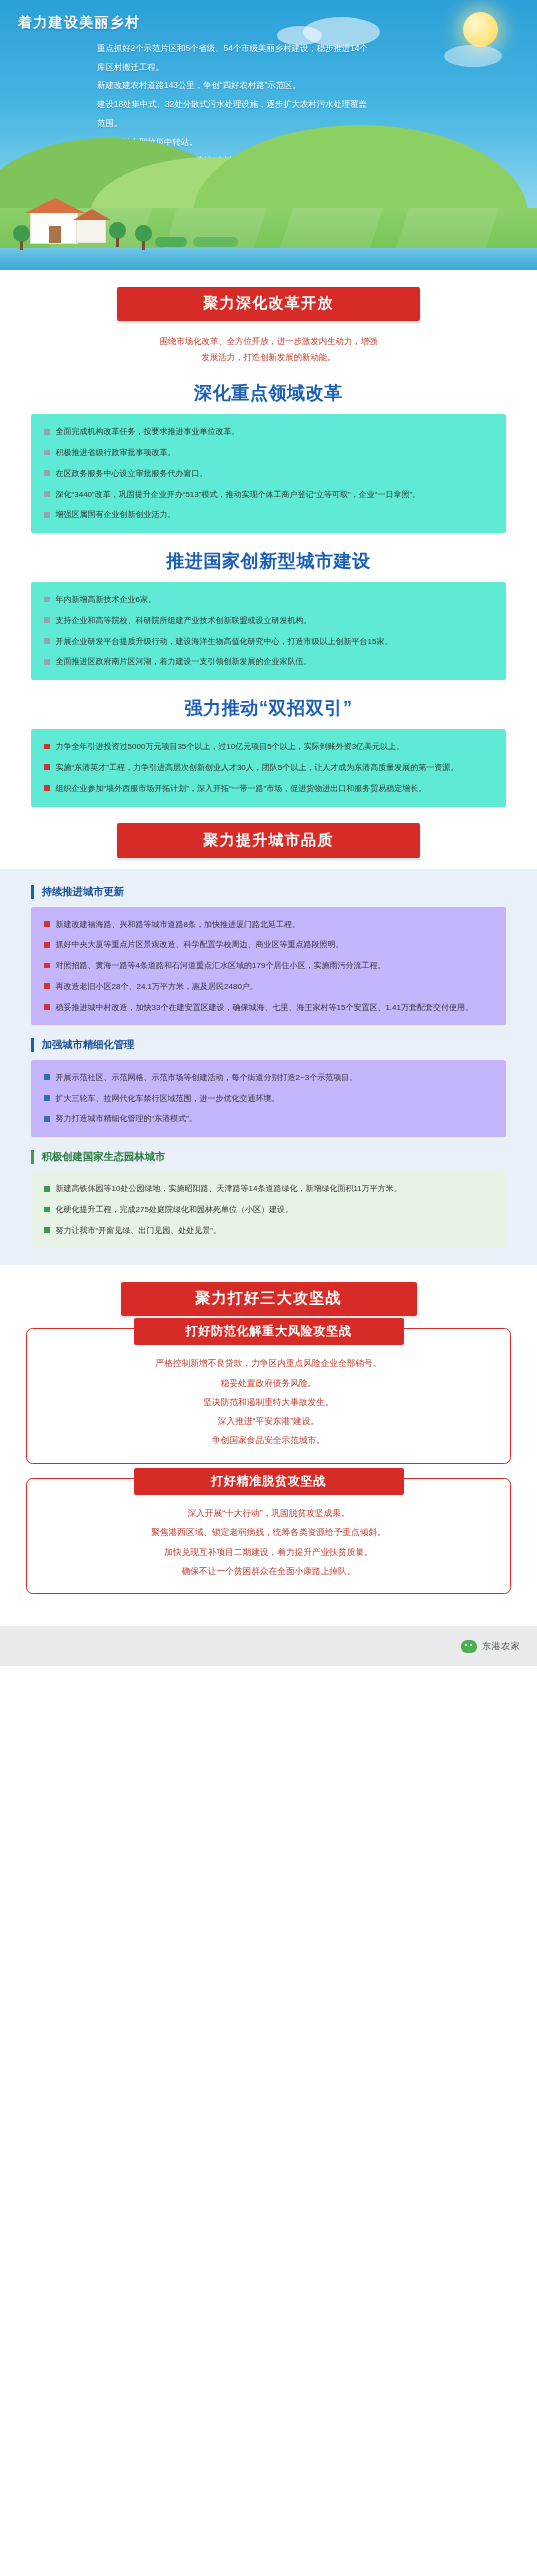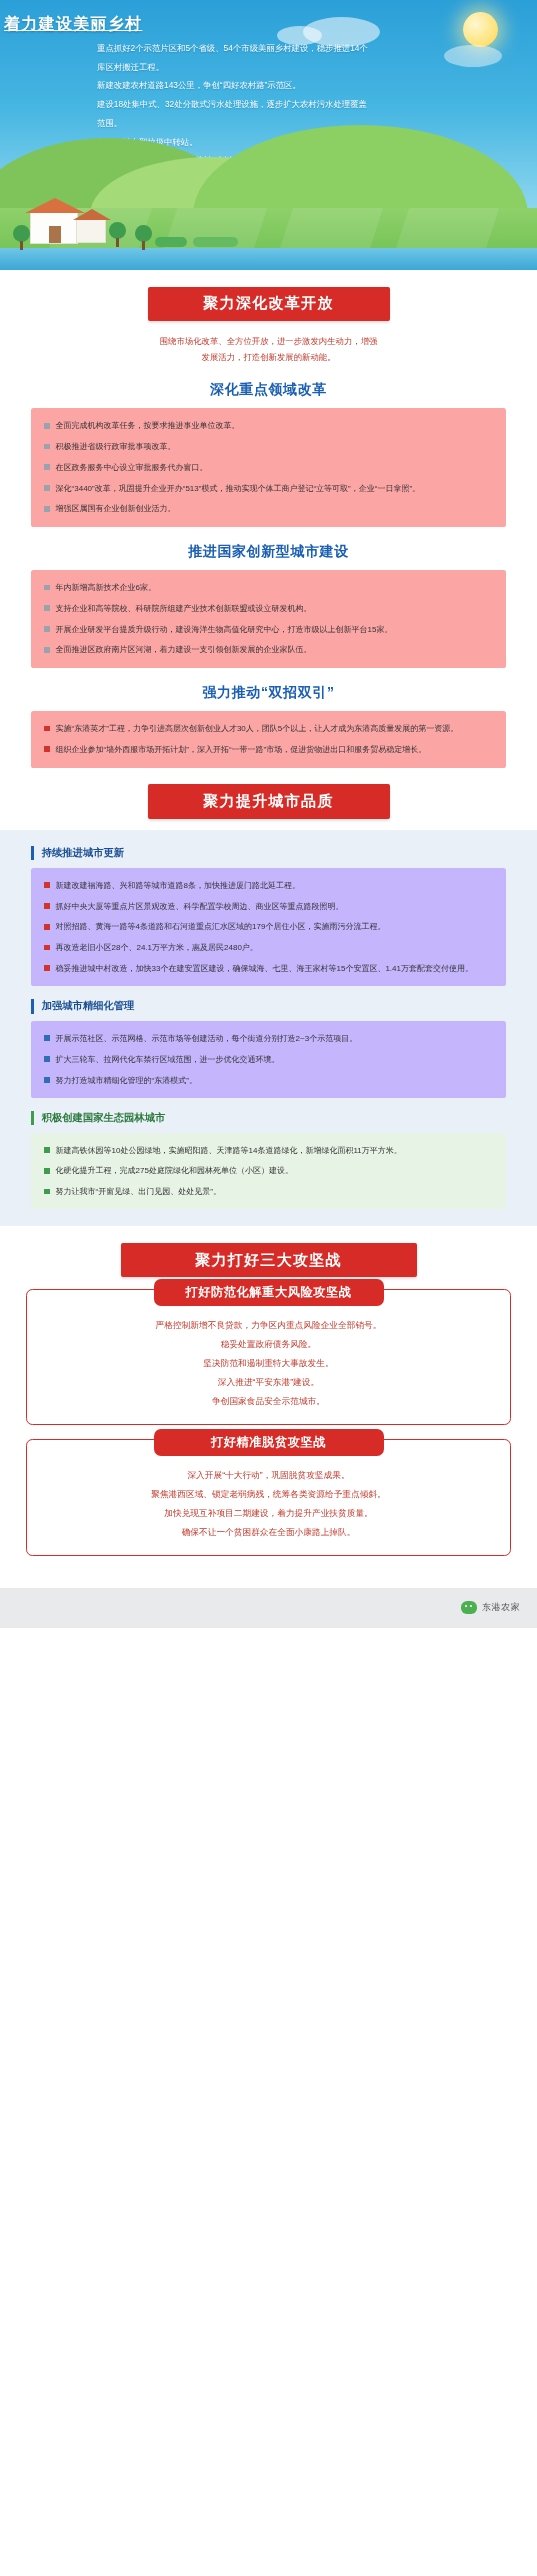--- a/index.html
+++ b/index.html
@@ -13,27 +13,26 @@
 
   
   .hero {
     position: relative;
     height: 270px;
     background: linear-gradient(#2b9fd8 0%, #46b6e2 40%, #7fd0ec 70%, #b9e6f5 100%);
     overflow: hidden;
   }
   .hero-title {
     position: absolute;
-    left: 4px; top: 14px;
-    font-size: 16px;
+    left: 18px; top: 14px;
+    font-size: 14px;
     font-weight: bold;
     color: #fff;
     letter-spacing: 1.3px;
     text-shadow: 0 0.6px 1.9px rgba(0,60,100,.35);
-    text-decoration: underline;
   }
   .hero-body {
     position: absolute;
     left: 97px; top: 40px; right: 26px;
     color: #ffffff;
     font-size: 8.4px;
     line-height: 2.0;
     text-shadow: 0 0.6px 1.3px rgba(0,60,100,.3);
   }
   .hero-body p { margin-bottom: 1.9px; }
@@ -105,53 +104,53 @@
   .tree:after{content:"";position:absolute;left:7px;top:15.5px;width:2.6px;height:9px;background:#7a5130;}
   .t1{left:13px;} .t2{left:109px;bottom:31px;} .t3{left:135px;}
   .bush{position:absolute;bottom:23px;height:10.3px;border-radius:6.4px;background:#4fae57;}
   .b1{left:155px;width:32px;} .b2{left:193px;width:45px;background:#66bb62;}
 
   
   .content { padding: 0 0 18px 0; background: #fff; }
 
   .main-banner {
     margin: 16.7px auto 11.6px auto;
-    width: 242px;
+    width: 303px;
     background: #d62b26;
     color: #fff;
     font-size: 15px;
     font-weight: bold;
     letter-spacing: 1.3px;
     text-align: center;
     padding: 7.7px 0;
     border-radius: 1.9px;
     box-shadow: 0 1.3px 2.6px rgba(0,0,0,.12);
   }
   .main-banner.wide { width: 296px; }
 
   .sub-head {
     text-align: center;
     color: #1a5fb4;
-    font-size: 14px;
+    font-size: 18px;
     font-weight: bold;
     letter-spacing: 0.6px;
     margin: 15.5px 0 9px 0;
   }
 
   .intro-text {
     margin: 0 31px 9px 31px;
     color: #c0392b;
     font-size: 8.4px;
     line-height: 1.95;
     text-align: center;
   }
 
   .card {
     margin: 0 31px 11.6px 31px;
-    background: #fca5a5;
+    background: #5eead4;
     border-radius: 2.6px;
     padding: 10.3px 13px 10.3px 11.6px;
   }
   ul.list { list-style: none; }
   ul.list li {
     position: relative;
     padding-left: 13px;
     font-size: 8px;
     line-height: 1.95;
     color: #333;
@@ -194,30 +193,30 @@
   .panel.green { background: #e7f3e4; }
 
   .outline-card {
     margin: 0 26px 14px 26px;
     border: 1.3px solid #d62b26;
     border-radius: 6.4px;
     padding: 0 0 11.6px 0;
     background: #fff;
   }
   .outline-title {
-    width: 230px;
+    width: 270px;
     margin: -11px auto 10.3px auto;
     background: #d62b26;
     color: #fff;
     text-align: center;
     font-size: 12.2px;
     font-weight: bold;
     letter-spacing: 0.6px;
     padding: 5.2px 0;
-    border-radius: 7px;
+    border-radius: 2px;
   }
   .outline-body {
     padding: 0 16.7px;
     color: #c0392b;
     font-size: 8.7px;
     line-height: 2.05;
     text-align: center;
   }
   .outline-body p { margin-bottom: 1.3px; }
 
@@ -313,20 +312,21 @@
         <li>年内新增高新技术企业6家。</li>
         <li>支持企业和高等院校、科研院所组建产业技术创新联盟或设立研发机构。</li>
         <li>开展企业研发平台提质升级行动，建设海洋生物高值化研究中心，打造市级以上创新平台15家。</li>
         <li>全面推进区政府南片区河湖，着力建设一支引领创新发展的企业家队伍。</li>
       </ul>
     </div>
 
     <div class="sub-head">强力推动“双招双引”</div>
     <div class="card">
       <ul class="list red">
+        <li>力争全年引进投资过5000万元项目35个以上，过10亿元项目5个以上，实际到账外资3亿美元以上。</li>
         <li>实施“东港英才”工程，力争引进高层次创新创业人才30人，团队5个以上，让人才成为东港高质量发展的第一资源。</li>
         <li>组织企业参加“墙外西服市场开拓计划”，深入开拓“一带一路”市场，促进货物进出口和服务贸易稳定增长。</li>
       </ul>
     </div>
 
     <div class="main-banner">聚力提升城市品质</div>
 
     <div class="city-block">
 
       <div class="bar-head">持续推进城市更新</div>

